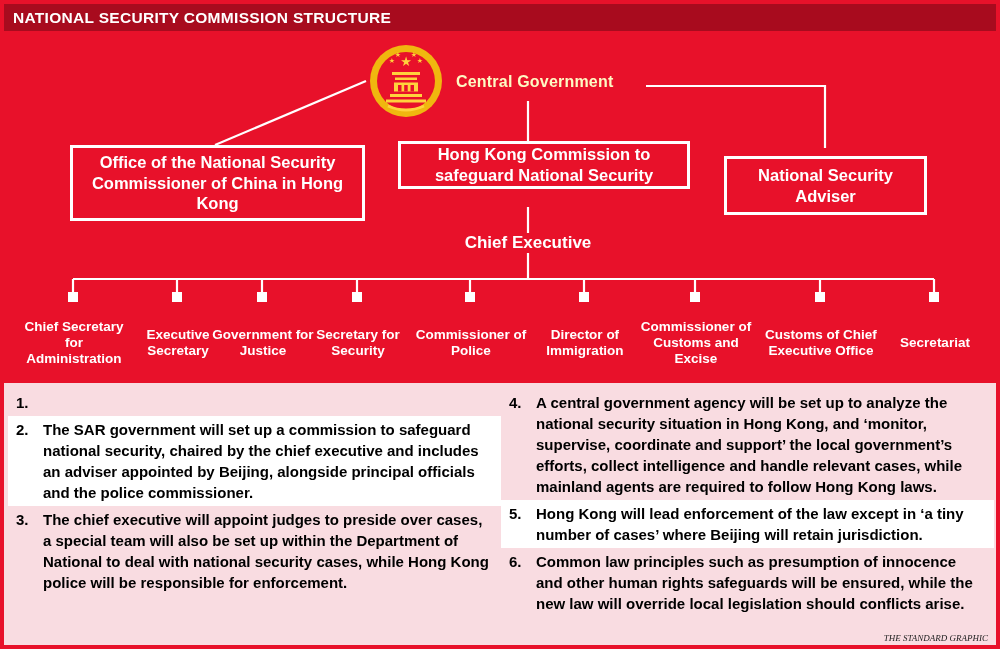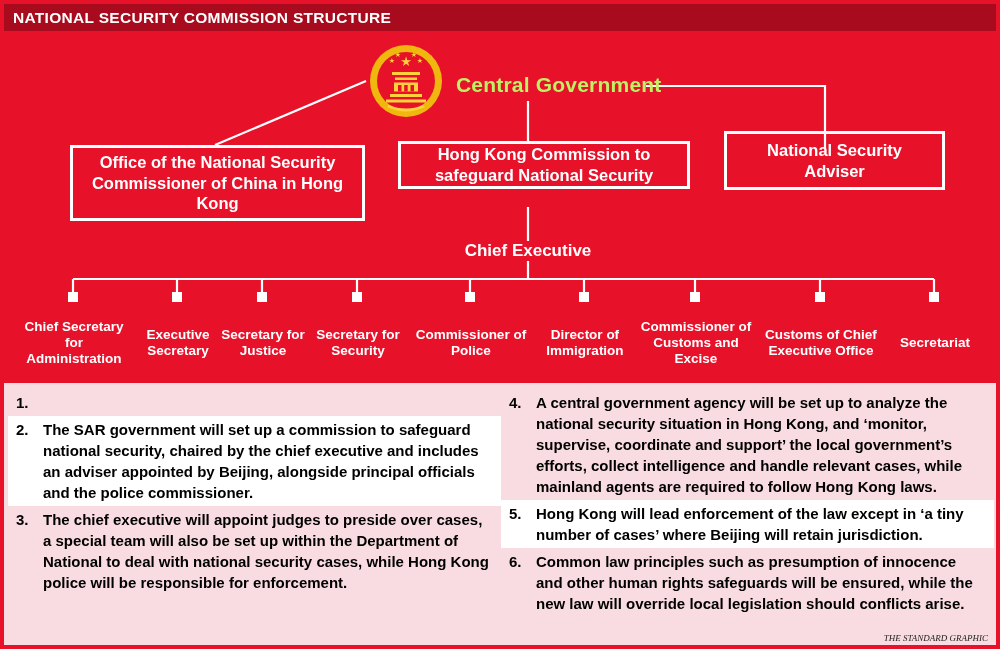--- a/index.html
+++ b/index.html
@@ -7,32 +7,32 @@
   .frame { width:1000px; height:649px; border:4px solid #e8112a; background:#e8112a;
            display:flex; flex-direction:column; overflow:hidden; }
   .header { background:#a80b1e; height:27px; flex:none; display:flex; align-items:center; padding:0 9px; }
   .header-title { color:#fff; font-weight:bold; font-size:15.5px; letter-spacing:0.3px; }
 
   .chart { position:relative; background:#e8112a; height:352px; flex:none; }
   .chart svg.lines { position:absolute; left:0; top:0; width:992px; height:352px; }
 
   .emblem { position:absolute; left:364px; top:12px; width:76px; height:76px; }
 
-  .cg-label { position:absolute; left:452px; top:42px; color:#bef264; font-weight:bold; font-size:21px;
+  .cg-label { position:absolute; left:452px; top:42px; color:#fef9c3; font-weight:bold; font-size:16px;
               letter-spacing:0.2px; }
 
   .box { position:absolute; border:3px solid #fff; color:#fff; font-weight:bold; text-align:center;
          display:flex; align-items:center; justify-content:center; font-size:16.5px; line-height:1.25;
          padding:4px 10px; }
   .box-office    { left:66px;  top:114px; width:295px; height:76px; }
   .box-commission{ left:394px; top:110px; width:292px; height:48px; }
-  .box-adviser   { left:720px; top:100px; width:221px; height:59px; }
+  .box-adviser   { left:720px; top:125px; width:203px; height:59px; }
 
   .ce-label { position:absolute; left:454px; top:202px; width:140px; text-align:center;
-              background:#e8112a; color:#fff; font-weight:bold; font-size:17px; z-index:2;margin-top:8px; }
+              background:#e8112a; color:#fff; font-weight:bold; font-size:17px; z-index:2; }
 
   .sub-label { position:absolute; top:276px; height:72px; width:114px; display:flex; align-items:center;
                justify-content:center; text-align:center; color:#fff; font-weight:bold; font-size:13.5px;
                line-height:1.18; }
 
   .notes { background:#f9dce1; flex:1; display:flex; padding:6px 6px 2px 4px; position:relative; }
   .col { width:493px; flex:none; }
   .note { display:flex; padding:3px 8px 3px 8px; }
   .note.hl { background:#ffffff; }
   .note-num  { width:27px; flex:none; font-weight:bold; font-size:15px; line-height:21px; color:#000; }
@@ -104,21 +104,21 @@
     <div class="cg-label">Central Government</div>
 
     <div class="box box-office">Office of the National Security Commissioner of China in Hong Kong</div>
     <div class="box box-commission">Hong Kong Commission to safeguard National Security</div>
     <div class="box box-adviser">National Security Adviser</div>
 
     <div class="ce-label">Chief Executive</div>
 
     <div class="sub-label" style="left:13px">Chief Secretary for Administration</div>
     <div class="sub-label" style="left:117px">Executive Secretary</div>
-    <div class="sub-label" style="left:202px">Secretary for Justice</div>
+    <div class="sub-label" style="left:202px">Government for Justice</div>
     <div class="sub-label" style="left:297px">Secretary for Security</div>
     <div class="sub-label" style="left:410px">Commissioner of Police</div>
     <div class="sub-label" style="left:524px">Director of Immigration</div>
     <div class="sub-label" style="left:635px">Commissioner of Customs and Excise</div>
     <div class="sub-label" style="left:760px">Customs of Chief Executive Office</div>
     <div class="sub-label" style="left:874px">Secretariat</div>
   </div>
 
   <div class="notes">
     <div class="col">

